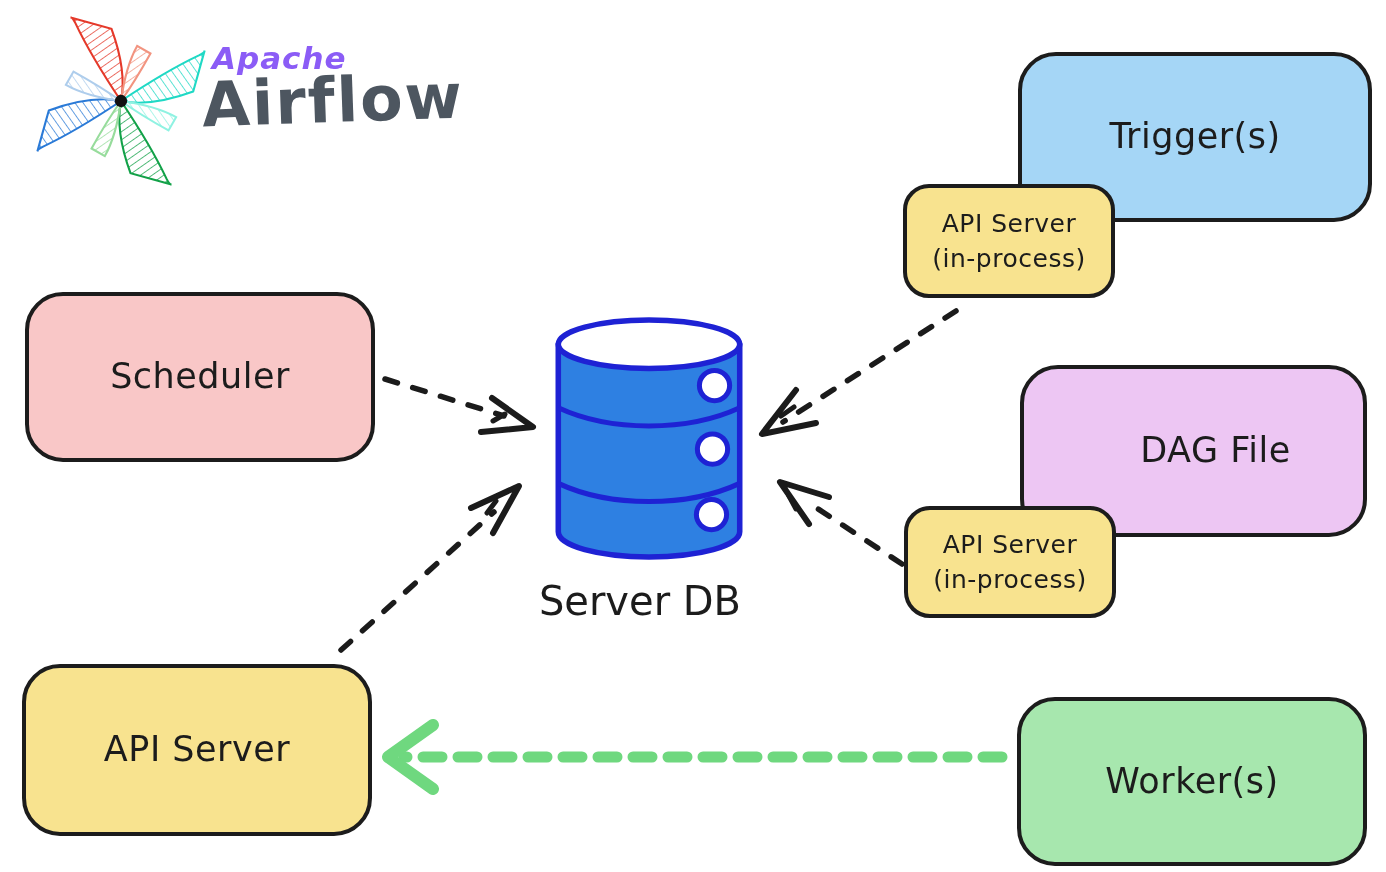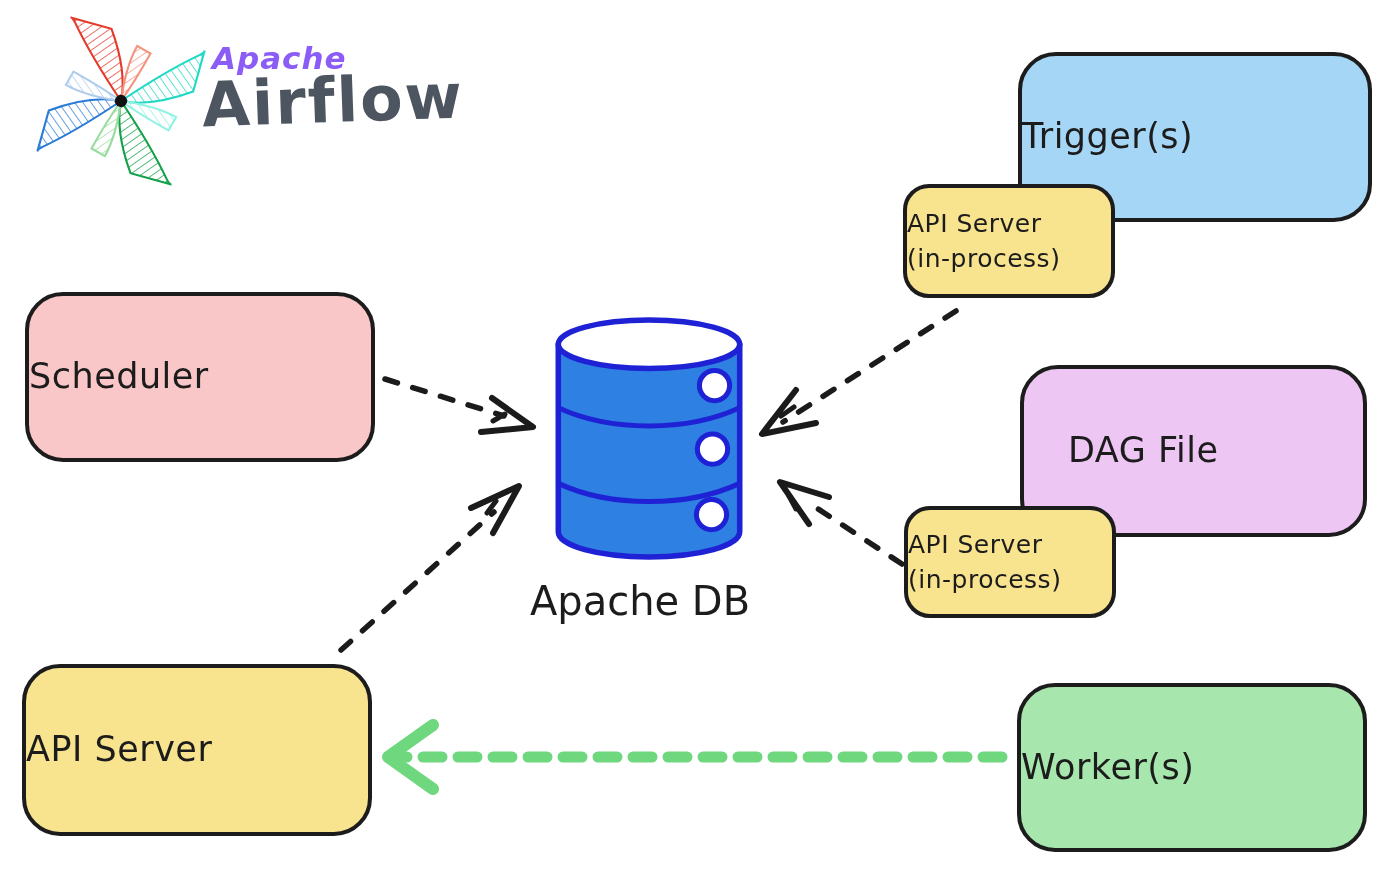--- a/index.html
+++ b/index.html
@@ -5,21 +5,21 @@
   html,body{margin:0;padding:0;background:#ffffff;}
   #canvas{
     position:relative;width:1386px;height:872px;background:#ffffff;overflow:hidden;
     font-family:"DejaVu Sans",sans-serif;color:#1c1c1c;
   }
   .abs{position:absolute;}
   
   .node{
     position:absolute;box-sizing:border-box;
     border:4.5px solid #1c1c1c;border-radius:38px;
-    display:flex;flex-direction:column;align-items:flex-start;justify-content:center;
+    display:flex;flex-direction:column;align-items:center;justify-content:center;
     font-size:35px;letter-spacing:.5px;text-align:center;line-height:1.3;
     z-index:2;
   }
   .node.small{
     border-radius:26px;border-width:4px;font-size:25px;line-height:1.4;z-index:3;
   }
   #scheduler{left:25px;top:292px;width:350px;height:170px;}
   #api-server{left:22px;top:664px;width:350px;height:172px;}
   #triggers{left:1018px;top:52px;width:354px;height:170px;}
   #dag-processor{left:1020px;top:365px;width:347px;height:172px;}
@@ -128,39 +128,39 @@
 
   <svg id="db-icon" class="abs" viewBox="0 0 200 250">
     <path d="M10,32 L10,218 C10,232 50,243 100,243 C150,243 190,232 190,218 L190,32 Z" stroke-width="5.5" stroke-linejoin="round" fill="#2e80e2" stroke="#1e22d4"></path>
     <ellipse cx="100" cy="32" rx="90" ry="24" fill="#ffffff" stroke-width="5.5" stroke="#1e22d4"></ellipse>
     <path d="M10,95 C40,109 70,113 100,113 C130,113 160,109 190,95" fill="none" stroke-width="5" stroke="#1e22d4"></path>
     <path d="M10,170 C40,184 70,188 100,188 C130,188 160,184 190,170" fill="none" stroke-width="5" stroke="#1e22d4"></path>
     <circle cx="165" cy="73" r="15" fill="#ffffff" stroke-width="5" stroke="#1e22d4"></circle>
     <circle cx="163" cy="136" r="15" fill="#ffffff" stroke-width="5" stroke="#1e22d4"></circle>
     <circle cx="162" cy="201" r="15" fill="#ffffff" stroke-width="5" stroke="#1e22d4"></circle>
   </svg>
-  <div id="db-label" class="abs">Apache DB</div>
+  <div id="db-label" class="abs">Server DB</div>
 
   <div id="scheduler" class="node" style="background-color: rgb(249, 199, 199);">
     <span>Scheduler</span>
   </div>
 
   <div id="api-server" class="node" style="background-color: rgb(248, 227, 143);">
     <span>API Server</span>
   </div>
 
   <div id="triggers" class="node" style="background-color: rgb(165, 214, 246);">
     <span>Trigger(s)</span>
   </div>
 
   <div id="dag-processor" class="node" style="background-color: rgb(237, 198, 243); padding-left: 44px;">
     <span>DAG File</span>
   </div>
 
-  <div id="workers" class="node" style="background-color: rgb(167, 231, 174);">
+  <div id="workers" class="node" style="background-color: rgb(167, 231, 174); margin-top: 14px;">
     <span>Worker(s)</span>
   </div>
 
   <div id="inprocess-top" class="node small" style="background-color: rgb(248, 227, 143);">
     <span>API Server</span>
     <span>(in-process)</span>
   </div>
 
   <div id="inprocess-bottom" class="node small" style="background-color: rgb(248, 227, 143);">
     <span>API Server</span>

